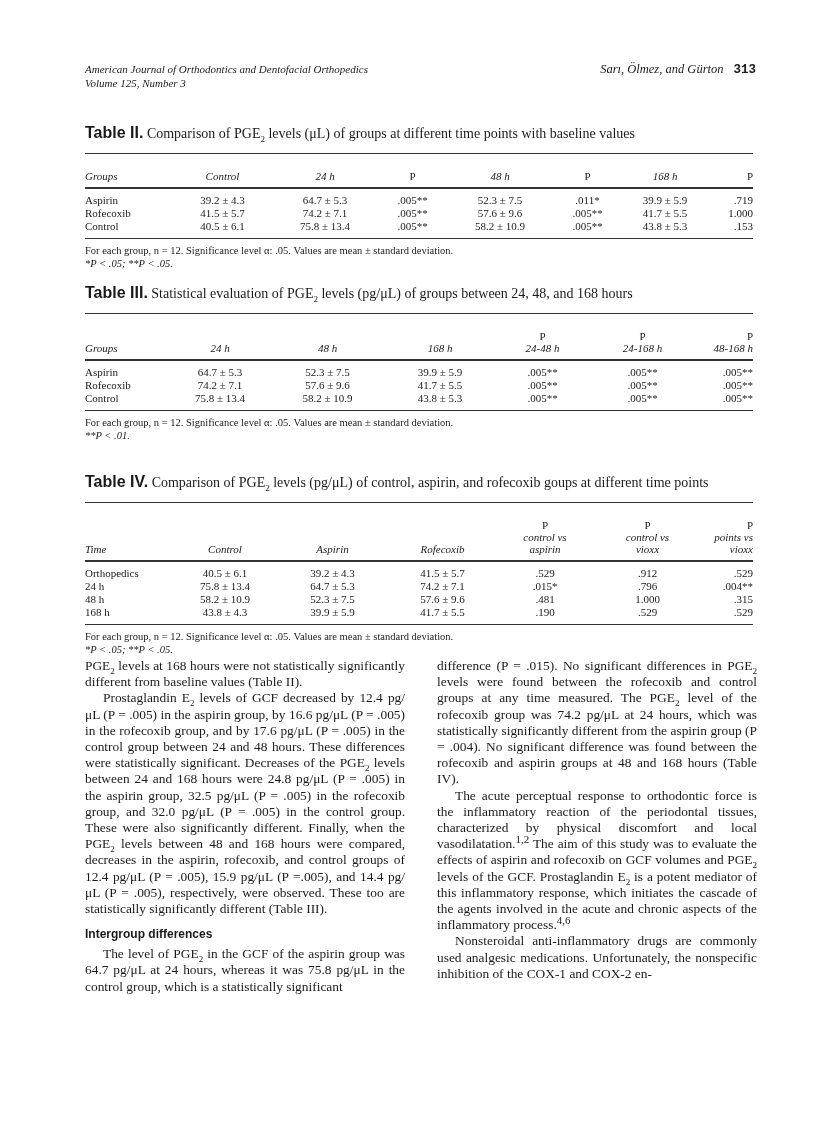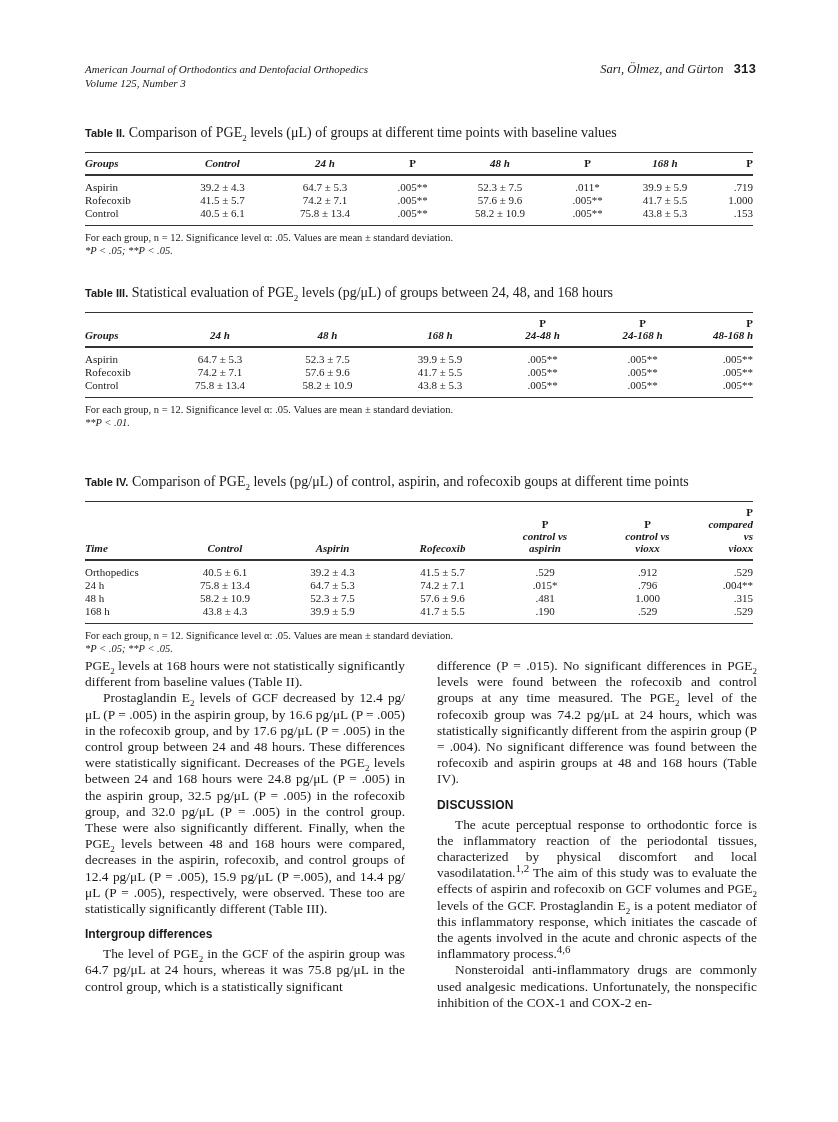--- a/index.html
+++ b/index.html
@@ -4,25 +4,25 @@
 <style>
   html, body { margin: 0; padding: 0; background: #ffffff; }
   body { width: 838px; height: 1122px; position: relative; overflow: hidden; color: #1a1a1a; font-family: "Liberation Serif", serif; }
   .header { position: absolute; left: 85px; right: 82px; top: 62px; font-style: italic; font-size: 11px; line-height: 14px; }
   .header .left { position: absolute; left: 0; top: 0; }
   .header .right { position: absolute; right: 0; top: 0; font-size: 12.5px; }
   .header .right .pg { font-style: normal; font-weight: bold; font-family: Liberation Mono, monospace; margin-left: 10px; }
 
   .table-block { position: absolute; left: 85px; width: 668px; }
   .caption { font-size: 14px; line-height: 18px; white-space: nowrap; }
-  .caption .tlabel { font-family: "Liberation Sans", sans-serif; font-weight: bold; font-size: 11px; }
+  .caption .tlabel { font-family: "Liberation Sans", sans-serif; font-weight: bold; font-size: 16px; }
   .caption sub { font-size: 9px; }
   table { width: 100%; border-collapse: collapse; font-size: 11px; margin-top: 5px; }
   thead { border-top: 1.5px solid #333; border-bottom: 2.5px solid #333; }
-  thead th { font-weight: bold; font-style: italic; padding: 4px 0 5px; line-height: 12px; vertical-align: bottom; }
+  thead th { font-weight: normal; font-style: italic; padding: 16px 0 5px; line-height: 12px; vertical-align: bottom; }
   thead th .p { font-style: normal; display: block; }
   tbody { border-bottom: 1.5px solid #333; }
   tbody td { padding: 0; line-height: 13px; }
   tbody tr:first-child td { padding-top: 5px; }
   tbody tr:last-child td { padding-bottom: 5px; }
   th.l, td.l { text-align: left; }
   th.c, td.c { text-align: center; }
   th.r, td.r { text-align: right; }
   .notes { font-size: 10.5px; line-height: 13px; margin-top: 5px; }
 
@@ -192,21 +192,21 @@
         <col>
       </colgroup>
     <thead>
       <tr>
         <th class="l"><span class="p"></span><span style="display:block"></span><span>Time</span></th>
         <th class="c"><span class="p"></span><span style="display:block"></span><span>Control</span></th>
         <th class="c"><span class="p"></span><span style="display:block"></span><span>Aspirin</span></th>
         <th class="c"><span class="p"></span><span style="display:block"></span><span>Rofecoxib</span></th>
         <th class="c"><span class="p">P</span><span style="display:block">control vs</span><span>aspirin</span></th>
         <th class="c"><span class="p">P</span><span style="display:block">control vs</span><span>vioxx</span></th>
-        <th class="r"><span class="p">P</span><span style="display:block">compared vs</span><span>vioxx</span></th>
+        <th class="r"><span class="p">P</span><span style="display:block">points vs</span><span>vioxx</span></th>
       </tr>
     </thead>
     <tbody>
       <tr>
         <td class="l">Orthopedics</td>
           <td class="c">40.5 ± 6.1</td>
           <td class="c">39.2 ± 4.3</td>
           <td class="c">41.5 ± 5.7</td>
           <td class="c">.529</td>
           <td class="c">.912</td>
@@ -249,16 +249,15 @@
 
 <div class="col" style="left:85px;">
   <p><span>PGE</span><sub>2</sub><span> levels at 168 hours were not statistically significantly different from baseline values (Table II).</span></p>
   <p class="ind"><span>Prostaglandin E</span><sub>2</sub><span> levels of GCF decreased by 12.4 pg/μL (P = .005) in the aspirin group, by 16.6 pg/μL (P = .005) in the rofecoxib group, and by 17.6 pg/μL (P = .005) in the control group between 24 and 48 hours. These differences were statistically significant. Decreases of the PGE</span><sub>2</sub><span> levels between 24 and 168 hours were 24.8 pg/μL (P = .005) in the aspirin group, 32.5 pg/μL (P = .005) in the rofecoxib group, and 32.0 pg/μL (P = .005) in the control group. These were also significantly different. Finally, when the PGE</span><sub>2</sub><span> levels between 48 and 168 hours were compared, decreases in the aspirin, rofecoxib, and control groups of 12.4 pg/μL (P = .005), 15.9 pg/μL (P =.005), and 14.4 pg/μL (P = .005), respectively, were observed. These too are statistically significantly different (Table III).</span></p>
   <h3>Intergroup differences</h3>
   <p class="ind"><span>The level of PGE</span><sub>2</sub><span> in the GCF of the aspirin group was 64.7 pg/μL at 24 hours, whereas it was 75.8 pg/μL in the control group, which is a statistically significant</span></p>
 </div>
 
 <div class="col" style="left:437px;">
   <p><span>difference (P = .015). No significant differences in PGE</span><sub>2</sub><span> levels were found between the rofecoxib and control groups at any time measured. The PGE</span><sub>2</sub><span> level of the rofecoxib group was 74.2 pg/μL at 24 hours, which was statistically significantly different from the aspirin group (P = .004). No significant difference was found between the rofecoxib and aspirin groups at 48 and 168 hours (Table IV).</span></p>
-  <h3 class="caps">DISCUSSION</h3>
   <p class="ind"><span>The acute perceptual response to orthodontic force is the inflammatory reaction of the periodontal tissues, characterized by physical discomfort and local vasodilatation.</span><sup>1,2</sup><span> The aim of this study was to evaluate the effects of aspirin and rofecoxib on GCF volumes and PGE</span><sub>2</sub><span> levels of the GCF. Prostaglandin E</span><sub>2</sub><span> is a potent mediator of this inflammatory response, which initiates the cascade of the agents involved in the acute and chronic aspects of the inflammatory process.</span><sup>4,6</sup></p>
   <p class="ind">Nonsteroidal anti-inflammatory drugs are commonly used analgesic medications. Unfortunately, the nonspecific inhibition of the COX-1 and COX-2 en-</p>
 </div>
 
 </body></html>

